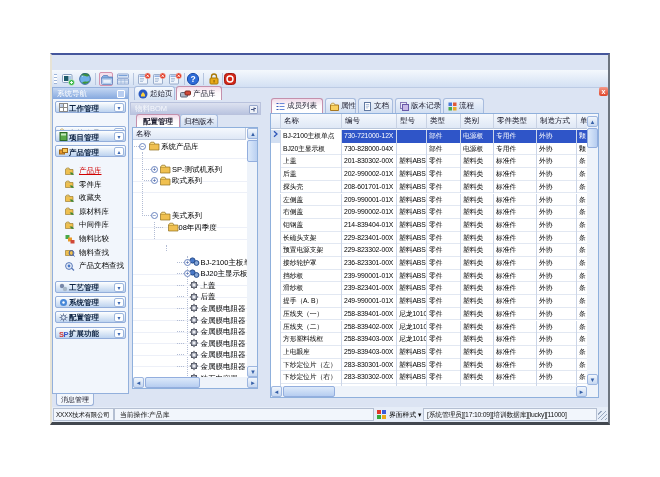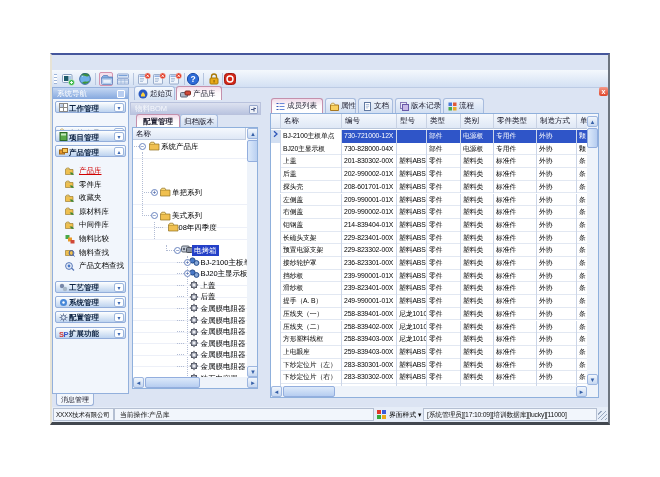--- a/index.html
+++ b/index.html
@@ -306,55 +306,54 @@
 <div class="dot" style="left:54px;top:128px;height:122px"></div>
 <div class="trow" style="left:0;top:12.5px;width:114px;z-index:2">
 <span class="doth" style="left:-1px;top:5px;width:7px"></span>
 <span class="texp" style="left:6px">−</span>
 <span style="position:absolute;left:15.5px;top:0.5px"><svg width="11" height="10" viewBox="0 0 11 10">
               <path d="M0.5 3h9.5v6h-9.5z" fill="#f0c050" stroke="#907020" stroke-width="0.7"></path>
               <path d="M0.5 3l1.4-1.8h3l1 1.8" fill="#f8d878" stroke="#907020" stroke-width="0.7"></path>
             </svg></span>
 <span style="position:absolute;left:28px;">系统产品库</span>
 </div>
-<div class="trow" style="left:0;top:58.9px;width:114px;z-index:2">
+<div class="trow" style="left:0;top:35.7px;width:114px;z-index:2">
 <span class="doth" style="left:10.8px;top:5px;width:7px"></span>
 <span class="texp" style="left:17.8px">+</span>
 <span style="position:absolute;left:27px;top:0.5px"><svg width="11" height="10" viewBox="0 0 11 10">
               <path d="M0.5 3h9.5v6h-9.5z" fill="#f0c050" stroke="#907020" stroke-width="0.7"></path>
               <path d="M0.5 3l1.4-1.8h3l1 1.8" fill="#f8d878" stroke="#907020" stroke-width="0.7"></path>
             </svg></span>
-<span style="position:absolute;left:39px;">单把系列</span>
+<span style="position:absolute;left:39px;">SP-测试机系列</span>
+</div>
+<div class="trow" style="left:0;top:47.3px;width:114px;z-index:2">
+<span class="doth" style="left:10.8px;top:5px;width:7px"></span>
+<span class="texp" style="left:17.8px">+</span>
+<span style="position:absolute;left:27px;top:0.5px"><svg width="11" height="10" viewBox="0 0 11 10">
+              <path d="M0.5 3h9.5v6h-9.5z" fill="#f0c050" stroke="#907020" stroke-width="0.7"></path>
+              <path d="M0.5 3l1.4-1.8h3l1 1.8" fill="#f8d878" stroke="#907020" stroke-width="0.7"></path>
+            </svg></span>
+<span style="position:absolute;left:39px;">欧式系列</span>
 </div>
 <div class="trow" style="left:0;top:82.1px;width:114px;z-index:2">
 <span class="doth" style="left:10.8px;top:5px;width:7px"></span>
 <span class="texp" style="left:17.8px">−</span>
 <span style="position:absolute;left:27px;top:0.5px"><svg width="11" height="10" viewBox="0 0 11 10">
               <path d="M0.5 3h9.5v6h-9.5z" fill="#f0c050" stroke="#907020" stroke-width="0.7"></path>
               <path d="M0.5 3l1.4-1.8h3l1 1.8" fill="#f8d878" stroke="#907020" stroke-width="0.7"></path>
             </svg></span>
 <span style="position:absolute;left:39px;">美式系列</span>
 </div>
 <div class="trow" style="left:0;top:93.7px;width:114px;z-index:2">
 <span class="doth" style="left:22.6px;top:5px;width:7px"></span>
 <span style="position:absolute;left:35px;top:0.5px"><svg width="11" height="10" viewBox="0 0 11 10">
               <path d="M0.5 3h9.5v6h-9.5z" fill="#f0c050" stroke="#907020" stroke-width="0.7"></path>
               <path d="M0.5 3l1.4-1.8h3l1 1.8" fill="#f8d878" stroke="#907020" stroke-width="0.7"></path>
             </svg></span>
 <span style="position:absolute;left:45.5px;">08年四季度</span>
-</div>
-<div class="trow" style="left:0;top:116.89999999999999px;width:114px;z-index:2">
-<span class="doth" style="left:34.4px;top:5px;width:7px"></span>
-<span class="texp" style="left:41.4px">−</span>
-<span style="position:absolute;left:47.5px;top:0.5px"><svg width="12" height="9" viewBox="0 0 12 9">
-              <rect x="0.5" y="1" width="8" height="6" rx="1.5" fill="#c8d0dc" stroke="#58606c"></rect>
-              <rect x="5.5" y="2.5" width="6" height="5" rx="1" fill="#8890a0" stroke="#4a5058"></rect>
-              <circle cx="3" cy="4" r="1.2" fill="#5a626e"></circle>
-            </svg></span>
-<span style="position:absolute;left:59px;background:#2440c8;color:#fff;padding:0 2px;">电烤箱</span>
 </div>
 <div class="trow" style="left:0;top:128.5px;width:114px;z-index:2">
 <span class="doth" style="left:44px;top:5px;width:7px"></span>
 <span class="texp" style="left:51px">+</span>
 <span style="position:absolute;left:55.5px;top:0.5px"><svg width="11" height="9" viewBox="0 0 11 9">
               <circle cx="3.5" cy="3.5" r="2.6" fill="#4878c8" stroke="#204888"></circle>
               <circle cx="7.5" cy="6" r="2.4" fill="#88a8d8" stroke="#204888"></circle>
             </svg></span>
 <span style="position:absolute;left:67.5px;">BJ-2100主板单点</span>
 </div>

